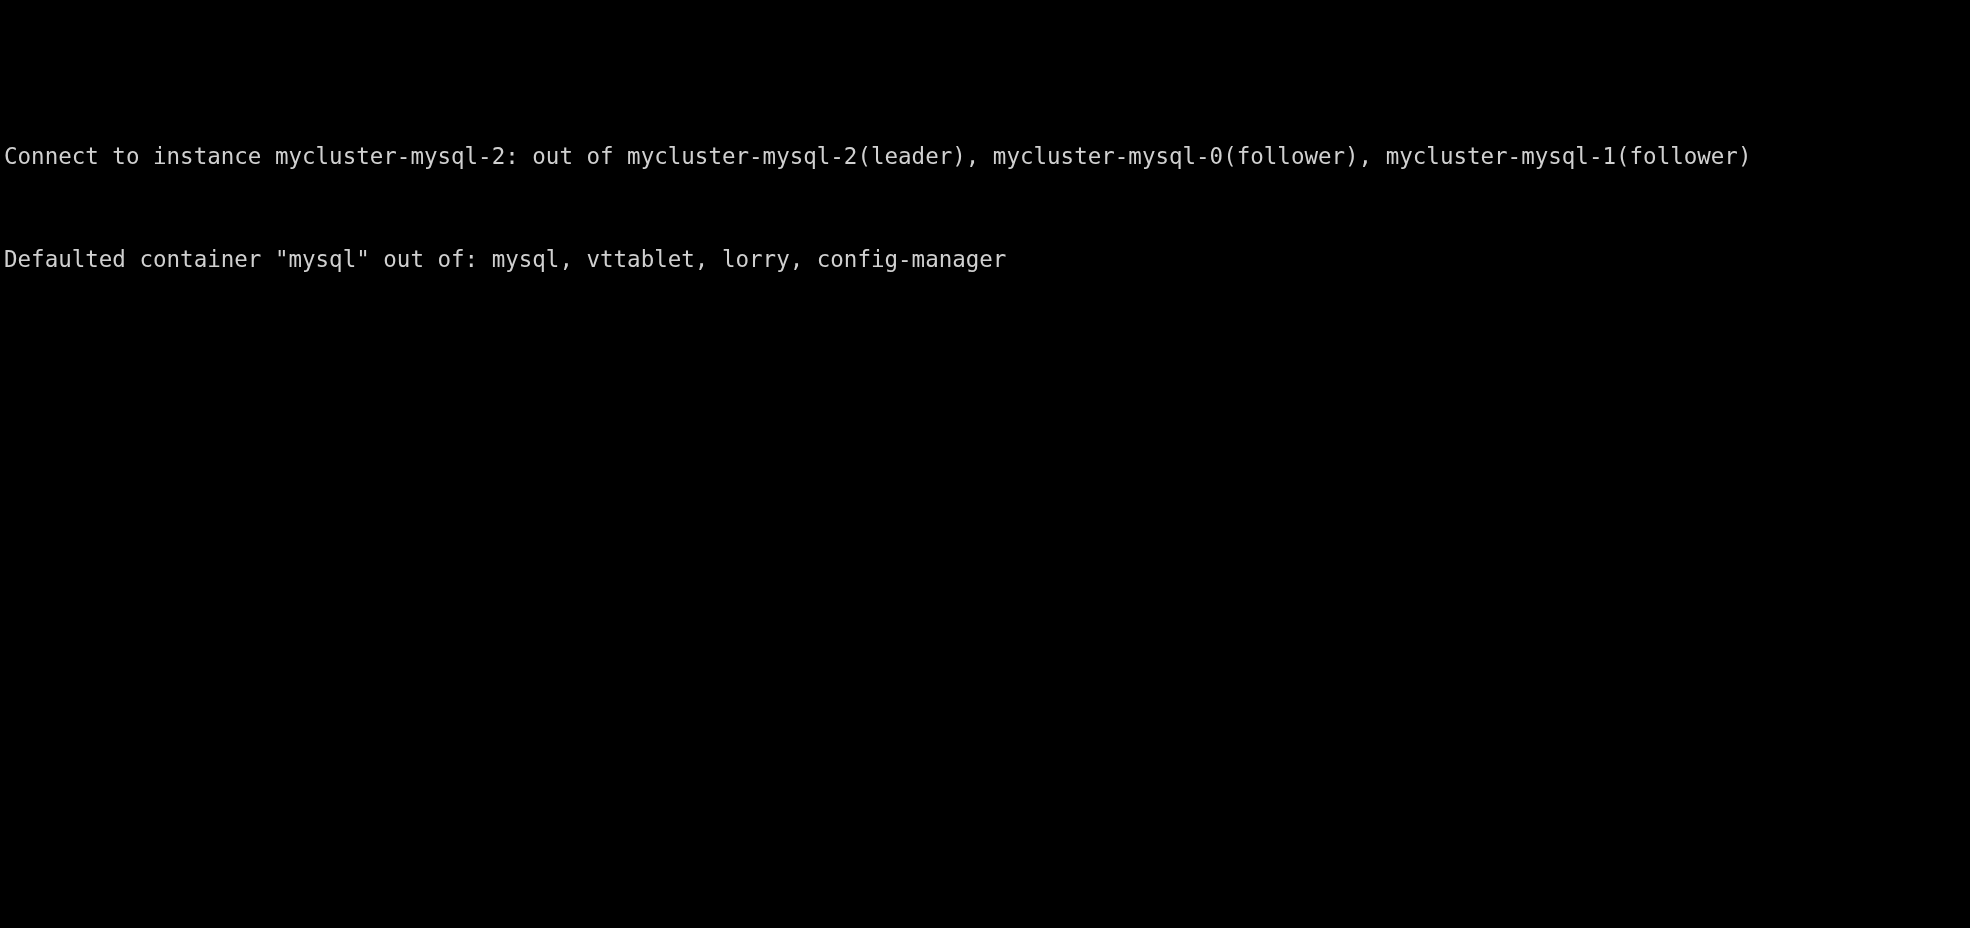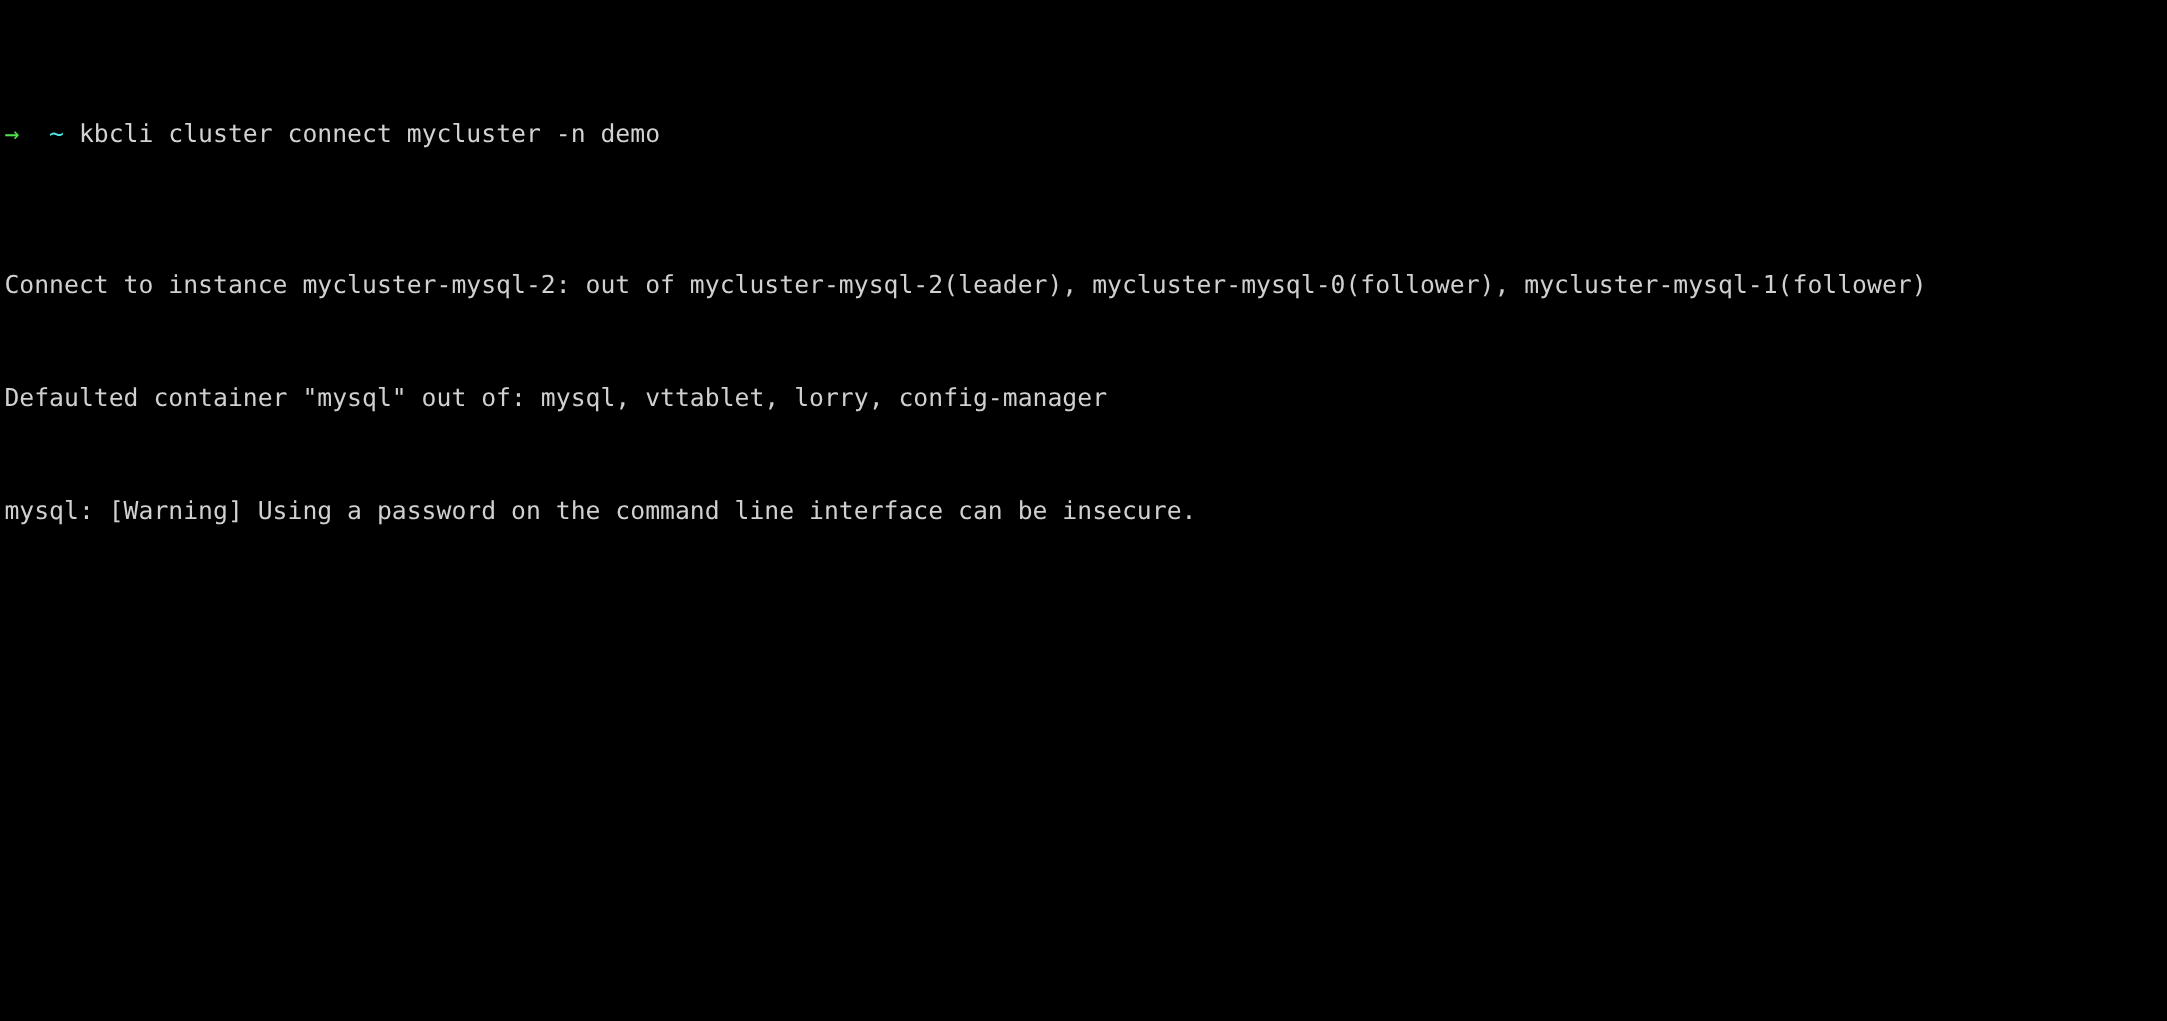--- a/index.html
+++ b/index.html
@@ -36,25 +36,23 @@
   .seg { white-space: pre; }
   .green  { color: #4ee44e; }
   .cyan   { color: #4ee2e2; }
   .fg     { color: #d2d2d2; }
 </style>
 </head>
 <body>
 
 <div id="terminal">
 
-  <div class="line"><span class="seg green">→</span><span class="seg fg">  </span><span class="seg cyan">~</span><span class="seg fg"> </span><span class="seg fg">kbcli cluster connect mycluster -n demo</span></div>
 
   <div class="line">Connect to instance mycluster-mysql-2: out of mycluster-mysql-2(leader), mycluster-mysql-0(follower), mycluster-mysql-1(follower)</div>
   <div class="line">Defaulted container "mysql" out of: mysql, vttablet, lorry, config-manager</div>
-  <div class="line">mysql: [Warning] Using a password on the command line interface can be insecure.</div>
   <div class="line"></div>
   
   
   
   
   
   
   
   
 

